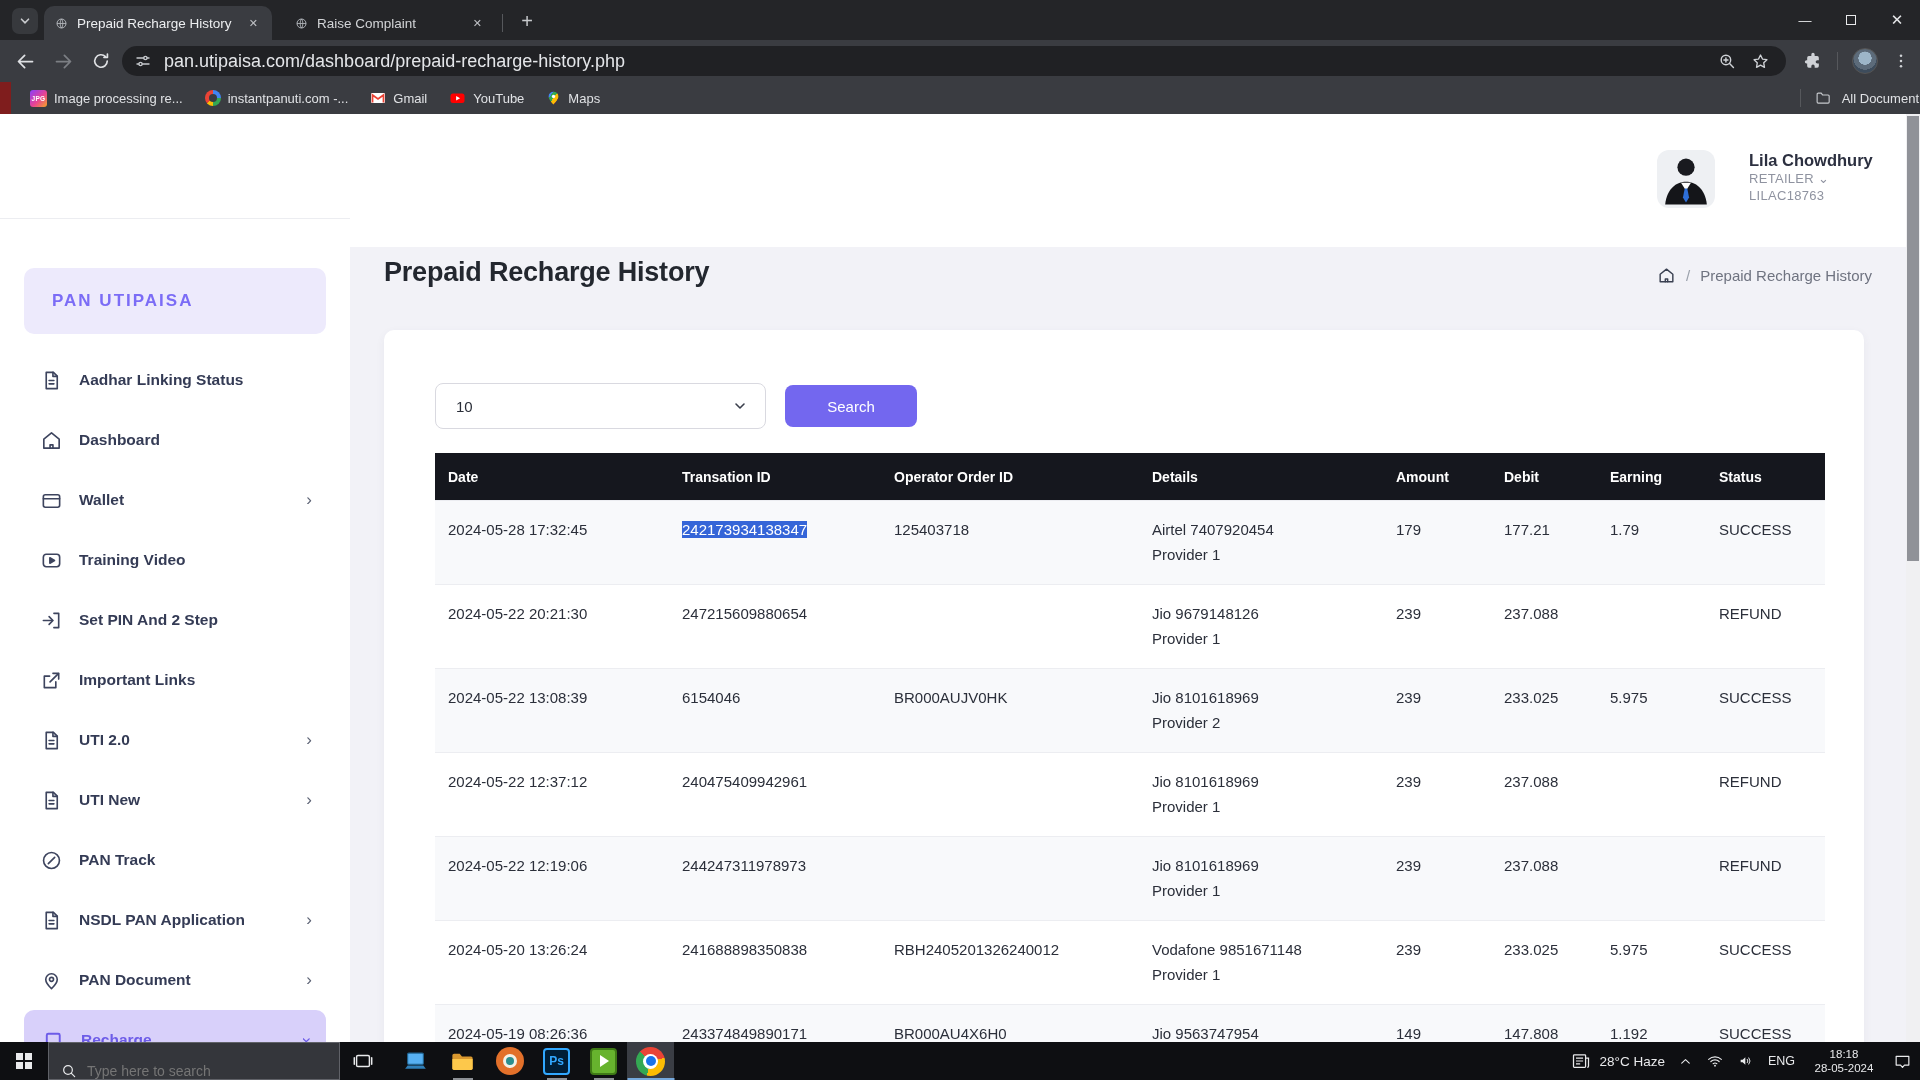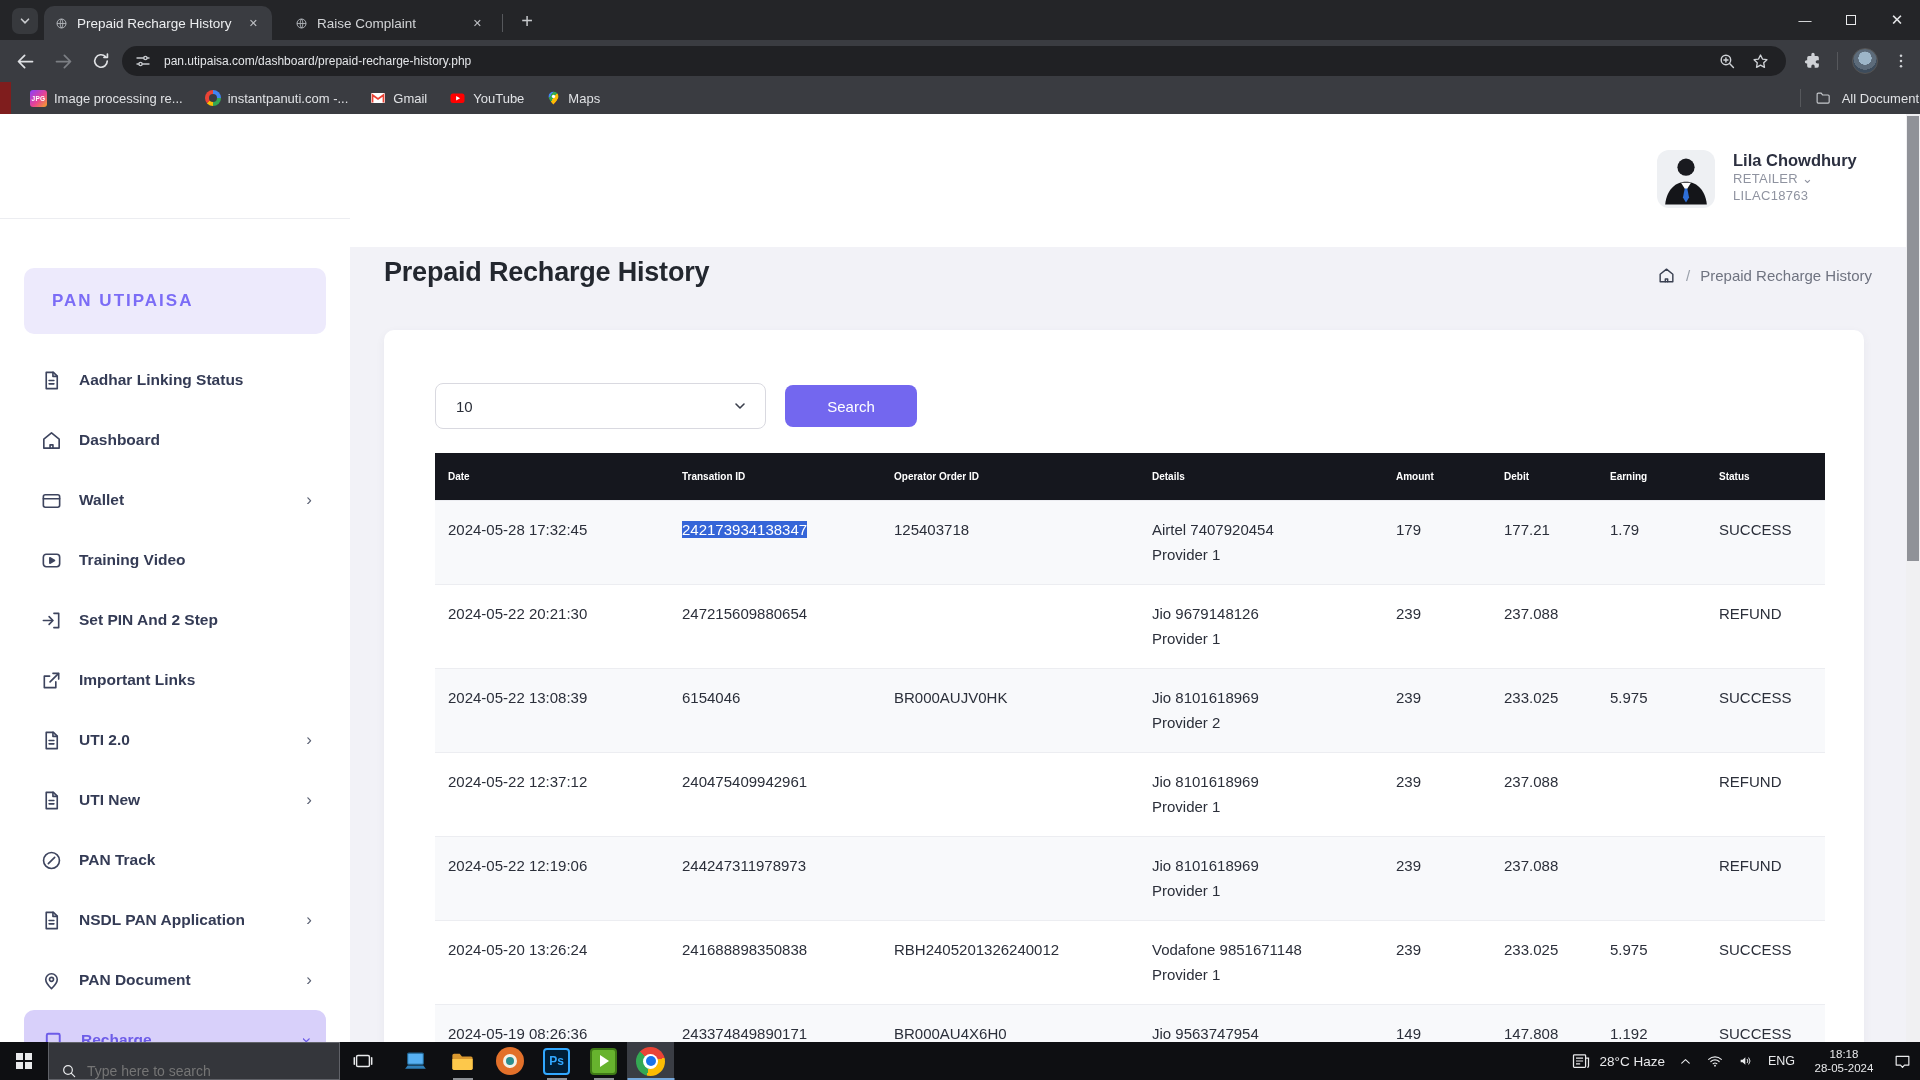--- a/index.html
+++ b/index.html
@@ -16,38 +16,38 @@
   .tab .close { font-size:11px; color:#bfc1c5; padding:2px 4px; }
   .tab-sep { position:absolute; left:502px; top:14px; width:1px; height:18px; background:#56585c; }
   .new-tab { position:absolute; left:514px; top:8px; width:26px; height:26px; color:#c8cacd; font-size:20px; display:flex; align-items:center; justify-content:center; }
   .win-controls { position:absolute; right:0; top:0; display:flex; }
   .win-btn { width:46px; height:40px; display:flex; align-items:center; justify-content:center; color:#e8e9eb; font-size:13px; }
   .max-glyph { width:10px; height:10px; border:1.2px solid #e8e9eb; }
 
   .toolbar { position:absolute; top:40px; left:0; width:1920px; height:42px; background:#3a3c41; display:flex; align-items:center; }
   .nav-btn { width:38px; height:34px; display:flex; align-items:center; justify-content:center; }
   .omnibox { position:absolute; left:122px; top:6px; width:1664px; height:30px; background:#202124; border-radius:15px; display:flex; align-items:center; padding:0 12px; }
-  .omnibox .url { color:#e4e6e9; font-size:12px; margin-left:12px; flex:1; white-space:nowrap; overflow:hidden; }
+  .omnibox .url { color:#e4e6e9; font-size:18px; margin-left:12px; flex:1; white-space:nowrap; overflow:hidden; }
   .omni-icons { display:flex; align-items:center; gap:14px; margin-right:4px; }
   .tb-right { position:absolute; right:10px; top:6px; height:30px; display:flex; align-items:center; gap:14px; }
   .tb-sep { width:1px; height:18px; background:#56585c; }
   .avatar-mini { width:26px; height:26px; border-radius:50%; background:radial-gradient(circle at 50% 38%, #9db6c9 0 34%, #5c6b7a 35% 60%, #3d4c5c 61%); border:1px solid #555; }
 
   .bookmarks { position:absolute; top:82px; left:0; width:1920px; height:32px; background:#3a3c41; display:flex; align-items:center; padding-left:10px; gap:4px;margin-left:11px; }
   .bm-item { display:flex; align-items:center; gap:7px; padding:0 9px; height:26px; color:#e0e2e5; font-size:13px; white-space:nowrap; }
   .jpg-chip { width:17px; height:17px; border-radius:3px; background:linear-gradient(135deg,#8a3ffc,#e84393 55%,#f5a623); display:flex; align-items:center; justify-content:center; color:#fff; font-size:6.5px; font-weight:bold; letter-spacing:.3px; }
   .g-ring { position:relative; width:16px; height:16px; border-radius:50%; background:conic-gradient(#4285f4 0 25%,#34a853 0 50%,#fbbc04 0 63%,#ea4335 0 100%); }
   .g-ring::after { content:""; position:absolute; inset:4px; background:#3a3c41; border-radius:50%; }
   .bm-right { position:absolute; right:12px; display:flex; align-items:center; gap:10px; color:#e0e2e5; font-size:13px; }
   .bm-right .sep { width:1px; height:18px; background:#56585c; margin-right:4px; }
 
   
   .page { position:absolute; top:114px; left:0; width:1906px; height:928px; background:#f2f2f7; overflow:hidden; }
   .page-header { position:absolute; top:0; left:0; width:1906px; height:133px; background:#fff; }
-  .profile { position:absolute; top:36px; left:1657px; display:flex; gap:18px; }
+  .profile { position:absolute; top:36px; left:1657px; display:flex; gap:34px; }
   .avatar-box { width:58px; height:58px; border-radius:12px; background:#eef0f3; overflow:hidden; }
   .profile-name { font-size:16.5px; font-weight:bold; color:#2c3040; line-height:20px; }
   .profile-sub { font-size:13px; color:#8f93a0; line-height:17px; letter-spacing:.3px; }
 
   .sidebar { position:absolute; top:0; left:0; width:350px; height:928px; background:#fff; }
   .sb-divider { position:absolute; top:104px; left:0; width:350px; height:1px; background:#ecedf1; }
   .brand { position:absolute; top:154px; left:24px; width:302px; height:66px; background:#edeafc; border-radius:10px; display:flex; align-items:center; padding-left:28px; color:#7b6cf6; font-size:17px; font-weight:bold; letter-spacing:2px; }
   .nav { position:absolute; top:236px; left:0; width:350px; }
   .nav-item { height:60px; display:flex; align-items:center; padding:0 40px; gap:16px; position:relative; color:#343b55; font-size:15.5px; font-weight:bold; }
   .nav-item .chev { position:absolute; right:38px; color:#5e6476; font-size:17px; font-weight:normal; }
@@ -60,21 +60,21 @@
   .breadcrumb .slash { color:#9aa0ab; }
 
   .card { position:absolute; top:216px; left:384px; width:1480px; height:1100px; background:#fff; border-radius:10px; box-shadow:0 3px 10px rgba(60,60,100,0.06); }
   .select { position:absolute; top:53px; left:51px; width:331px; height:46px; border:1px solid #d9d9e0; border-radius:8px; background:#fff; display:flex; align-items:center; padding:0 18px 0 20px; font-size:15px; color:#2a2e38; }
   .select .spacer { flex:1; }
   .search-btn { position:absolute; top:55px; left:401px; width:132px; height:42px; background:#7367ef; border:none; border-radius:8px; color:#fff; font-size:15px; font-family:inherit; }
 
   .table { position:absolute; top:123px; left:51px; width:1390px; }
   .thead, .tr { display:grid; grid-template-columns:234px 212px 258px 244px 108px 106px 109px 1fr; }
   .thead { background:#15171e; height:47px; align-items:center; }
-  .th { color:#fff; font-size:10px; font-weight:bold; padding-left:13px; }
+  .th { color:#fff; font-size:14px; font-weight:bold; padding-left:13px; }
   .tr { height:84px; border-top:1px solid #ecedf1; background:#fff; }
   .tr.alt { background:#f8f9fb; }
   .td { padding:19px 6px 0 13px; font-size:15px; color:#2b2f3a; line-height:19px; }
   .td .line2 { margin-top:6px; }
   .sel-text { background:#3565d8; color:#fff; }
 
   .scrollbar { position:absolute; top:114px; right:0; width:14px; height:928px; background:#f0f0f2; }
   .scroll-thumb { position:absolute; top:2px; left:1px; width:12px; height:445px; background:#909298; }
 
   

